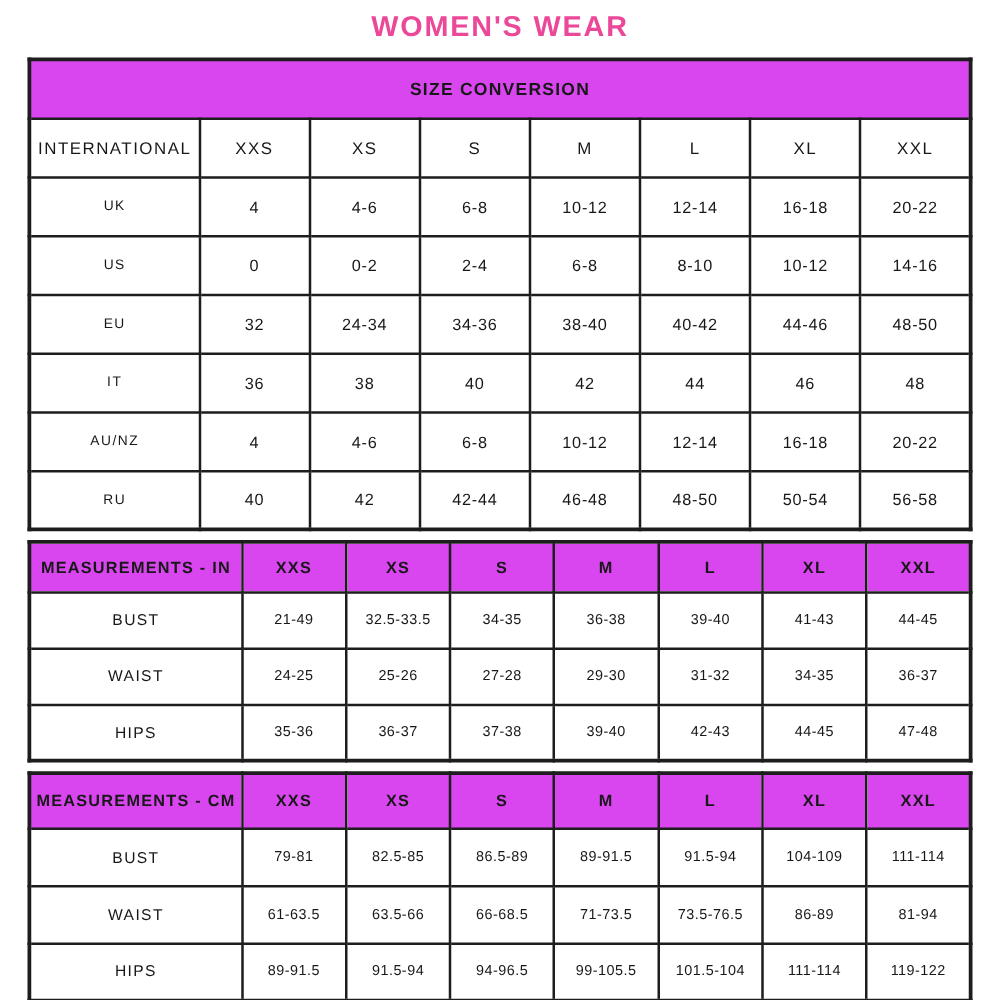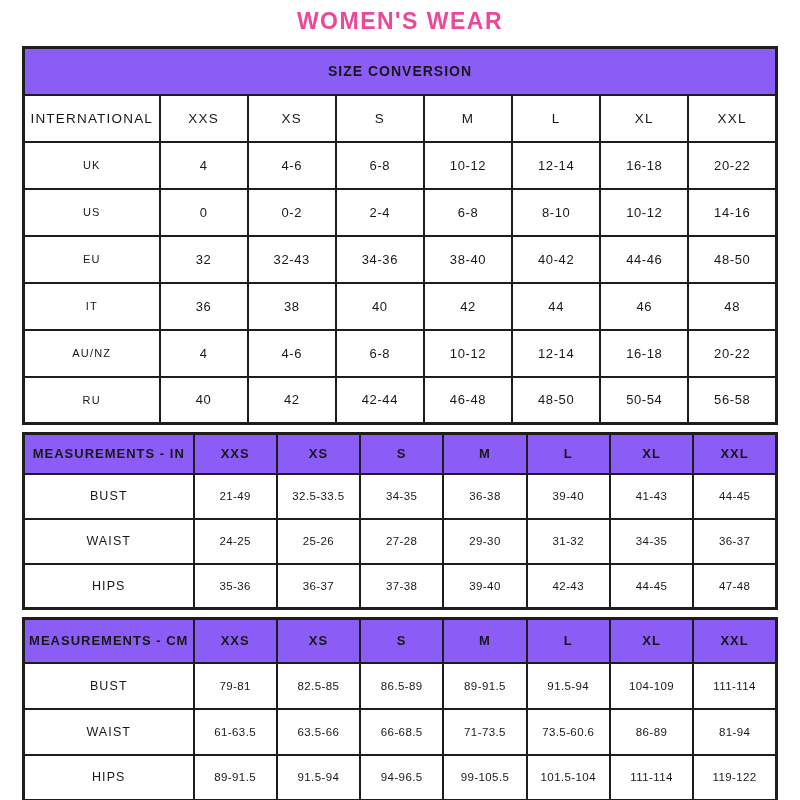--- a/index.html
+++ b/index.html
@@ -26,21 +26,21 @@
     border: 3px solid #1d1d1d;
   }
   td {
     border: 2px solid #1d1d1d;
     text-align: center;
     vertical-align: middle;
     padding: 0 2px;
     overflow: hidden;
     white-space: nowrap;
   }
-  .gray { background: #8b5cf6; }
+  .gray { background: #d946ef; }
   .bold { font-weight: 700; }
 
   
   .t1 tr { height: 47px; }
   .t1 .caption-cell { font-size: 14px; letter-spacing: 1px; }
   .t1 .head-cell    { font-size: 13.5px; letter-spacing: 1.2px; font-weight: 400; }
   .t1 .label-cell   { font-size: 11px; letter-spacing: 1.2px; }
   .t1 .value-cell   { font-size: 13px;  letter-spacing: 0.6px; }
 
   
@@ -101,21 +101,21 @@
         <td class="value-cell">0-2</td>
         <td class="value-cell">2-4</td>
         <td class="value-cell">6-8</td>
         <td class="value-cell">8-10</td>
         <td class="value-cell">10-12</td>
         <td class="value-cell">14-16</td>
       </tr>
       <tr>
         <td class="label-cell">EU</td>
         <td class="value-cell">32</td>
-        <td class="value-cell">32-43</td>
+        <td class="value-cell">24-34</td>
         <td class="value-cell">34-36</td>
         <td class="value-cell">38-40</td>
         <td class="value-cell">40-42</td>
         <td class="value-cell">44-46</td>
         <td class="value-cell">48-50</td>
       </tr>
       <tr>
         <td class="label-cell">IT</td>
         <td class="value-cell">36</td>
         <td class="value-cell">38</td>
@@ -234,21 +234,21 @@
         <td class="value-cell">91.5-94</td>
         <td class="value-cell">104-109</td>
         <td class="value-cell">111-114</td>
       </tr>
       <tr class="data-row">
         <td class="label-cell">WAIST</td>
         <td class="value-cell">61-63.5</td>
         <td class="value-cell">63.5-66</td>
         <td class="value-cell">66-68.5</td>
         <td class="value-cell">71-73.5</td>
-        <td class="value-cell">73.5-60.6</td>
+        <td class="value-cell">73.5-76.5</td>
         <td class="value-cell">86-89</td>
         <td class="value-cell">81-94</td>
       </tr>
       <tr class="data-row">
         <td class="label-cell">HIPS</td>
         <td class="value-cell">89-91.5</td>
         <td class="value-cell">91.5-94</td>
         <td class="value-cell">94-96.5</td>
         <td class="value-cell">99-105.5</td>
         <td class="value-cell">101.5-104</td>

